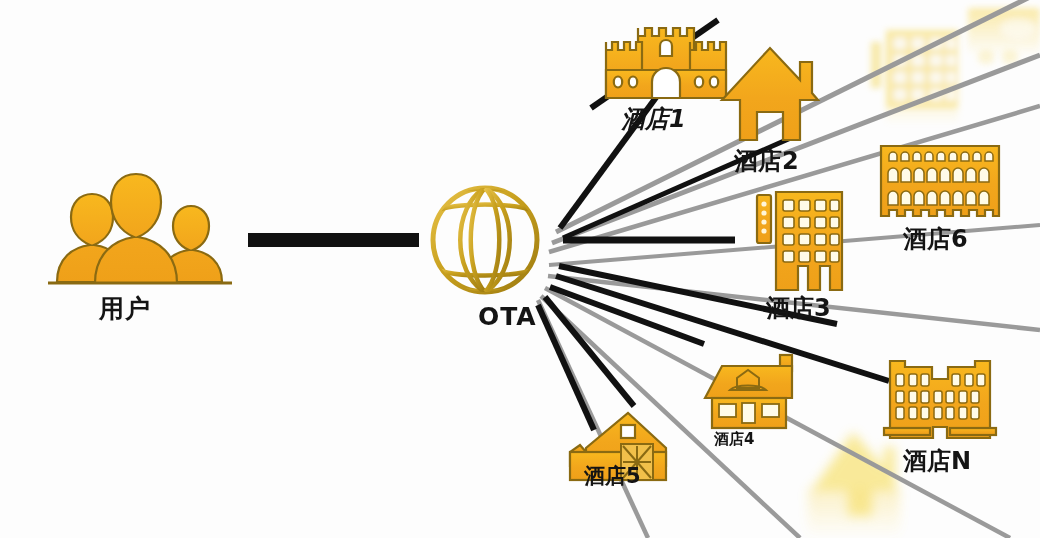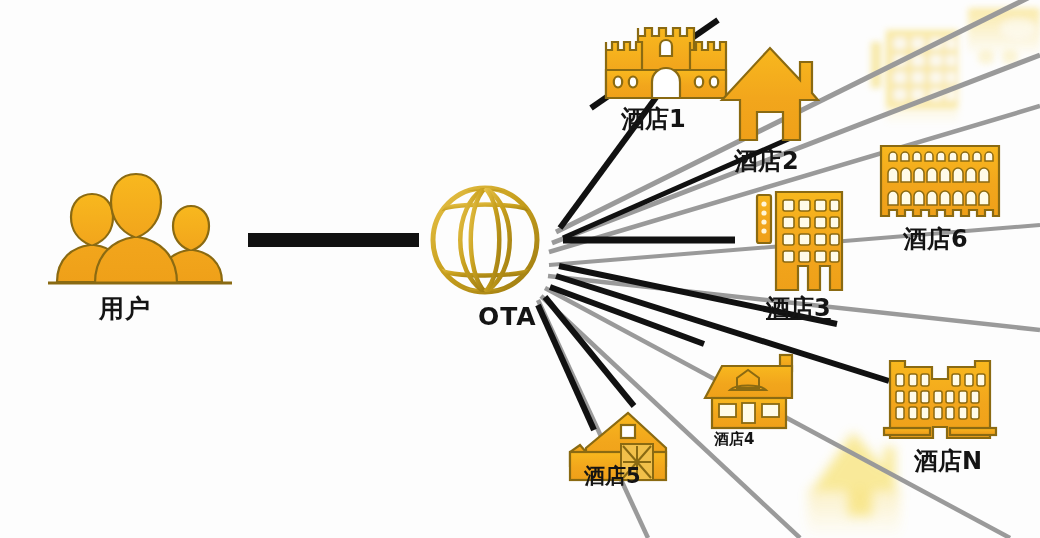--- a/index.html
+++ b/index.html
@@ -25,27 +25,27 @@
   .node-label {
     position: absolute;
     font-family: "DejaVu Sans", "Liberation Sans", sans-serif;
     font-weight: bold;
     color: #141414;
     white-space: nowrap;
     user-select: none;
   }
   .lbl-users  { font-size: 25px; left: 99px;  top: 292px; letter-spacing: 1px;}
   .lbl-ota    { font-size: 25px; left: 462px; top: 302px; letter-spacing: 1px; margin-left: 16px;}
-  .lbl-h1     { font-size: 24px; left: 621px; top: 103px; }
+  .lbl-h1     { font-size: 24px; left: 621px; top: 103px; font-style: italic; }
   .lbl-h2     { font-size: 24px; left: 734px; top: 145px; }
-  .lbl-h3     { font-size: 24px; left: 766px; top: 292px; text-decoration: underline; }
+  .lbl-h3     { font-size: 24px; left: 766px; top: 292px; }
   .lbl-h4     { font-size: 15px; left: 714px; top: 430px; }
   .lbl-h5     { font-size: 21px; left: 584px; top: 462px; }
   .lbl-h6     { font-size: 24px; left: 903px; top: 223px; }
-  .lbl-hn     { font-size: 24px; left: 903px; top: 445px; margin-left: 11px; }
+  .lbl-hn     { font-size: 24px; left: 903px; top: 445px; }
 </style>
 </head>
 <body>
 
 <div id="stage">
 
   <svg id="bg-svg" viewBox="0 0 1040 538">
     <defs>
       <filter id="blurA" x="-30%" y="-30%" width="160%" height="160%">
         <feGaussianBlur stdDeviation="3.2"></feGaussianBlur>

